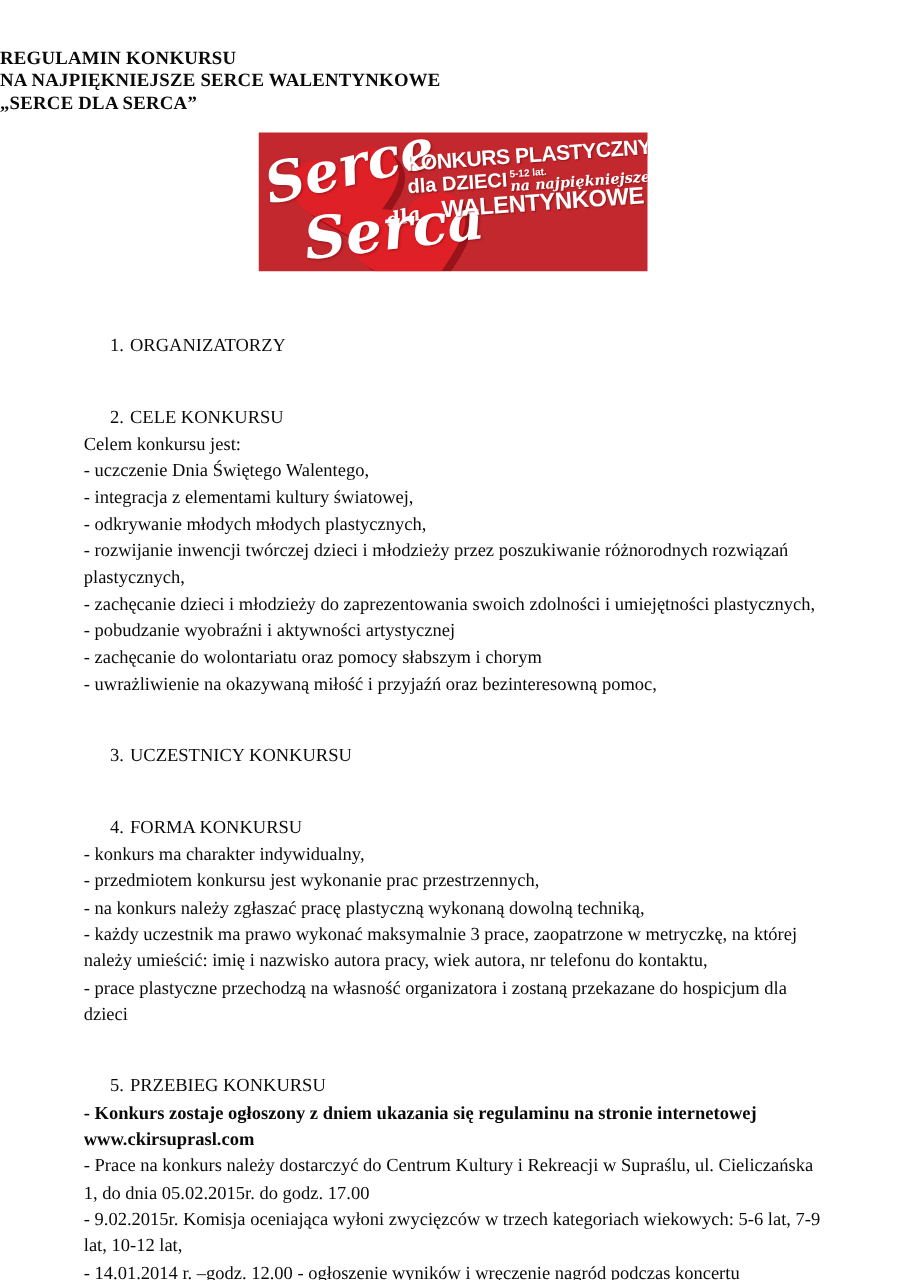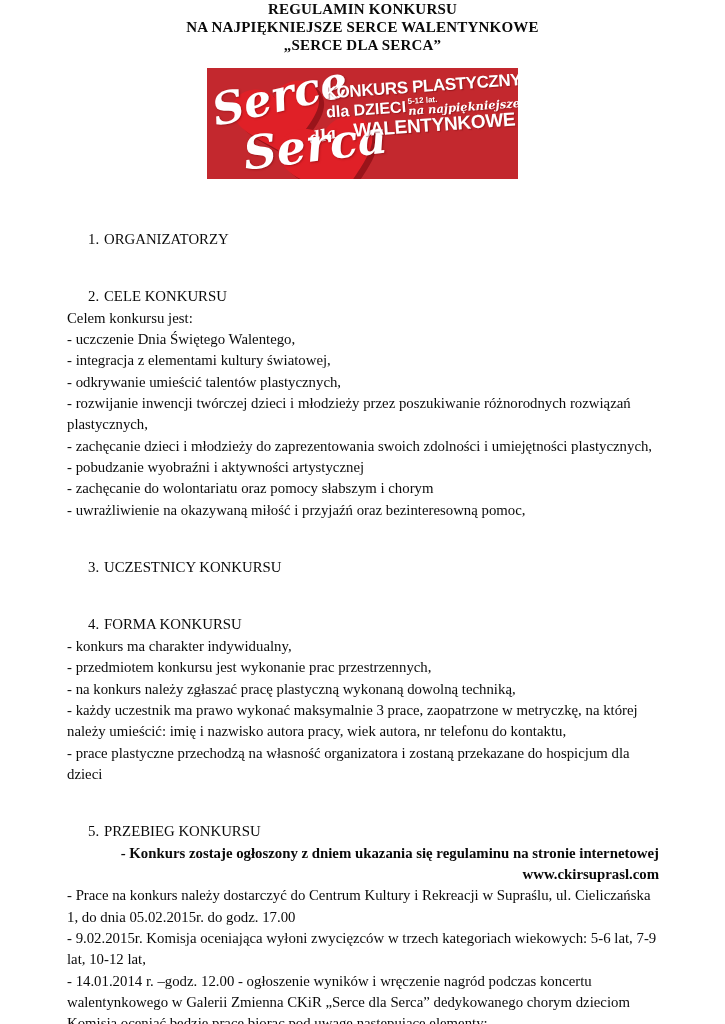--- a/index.html
+++ b/index.html
@@ -8,21 +8,22 @@
     position:relative;
     width:725px; height:1024px;
     margin:0 auto;
     background:#ffffff;
     font-family:"Liberation Serif", serif;
     color:#0a0a0a;
     overflow:hidden;
   }
   
   .title-block {
-    text-align:center;
+    padding-top:38px;
+    text-align:left;
     font-weight:bold;
     font-size:15px;
     line-height:18px;
     letter-spacing:0.2px;
   }
   
   .banner {
     position:relative;
     width:311px; height:111px;
     margin:14px auto 0 auto;
@@ -62,21 +63,21 @@
   }
   .br3 { font-size:19px; font-weight:bold; letter-spacing:-0.3px; margin-left:26px; margin-top:-1px; white-space:nowrap; }
   
   .doc-body {
     margin:50px 66px 0 67px;
     font-size:14.8px;
     line-height:21.35px;
     text-align:left;
   }
   .doc-body p { margin:0; }
-  .doc-body p.bold { font-weight:bold;text-align:right; }
+  .doc-body p.bold { font-weight:bold; }
   .doc-body p.heading { margin-left:21px;margin-top:36px; }
   .hnum { display:inline-block; width:16px; }
 </style>
 </head>
 <body>
 
 <div class="page">
 
   <div class="title-block">
     <div>REGULAMIN KONKURSU</div>
@@ -109,21 +110,21 @@
       <div class="br3">WALENTYNKOWE</div>
     </div>
   </div>
 
   <div class="doc-body">
       <p class="heading"><span class="hnum">1.</span><span>ORGANIZATORZY</span></p>
       <p class="heading"><span class="hnum">2.</span><span>CELE KONKURSU</span></p>
       <p class="para">Celem konkursu jest:</p>
       <p class="para">- uczczenie Dnia Świętego Walentego,</p>
       <p class="para">- integracja z elementami kultury światowej,</p>
-      <p class="para">- odkrywanie umieścić talentów plastycznych,</p>
+      <p class="para">- odkrywanie młodych młodych plastycznych,</p>
       <p class="para">- rozwijanie inwencji twórczej dzieci i młodzieży przez poszukiwanie różnorodnych rozwiązań plastycznych,</p>
       <p class="para">- zachęcanie dzieci i młodzieży do zaprezentowania swoich zdolności i umiejętności plastycznych,</p>
       <p class="para">- pobudzanie wyobraźni i aktywności artystycznej</p>
       <p class="para">- zachęcanie do wolontariatu oraz pomocy słabszym i chorym</p>
       <p class="para">- uwrażliwienie na okazywaną miłość i przyjaźń oraz bezinteresowną pomoc,</p>
       <p class="heading"><span class="hnum">3.</span><span>UCZESTNICY KONKURSU</span></p>
       <p class="heading"><span class="hnum">4.</span><span>FORMA KONKURSU</span></p>
       <p class="para">- konkurs ma charakter indywidualny,</p>
       <p class="para">- przedmiotem konkursu jest wykonanie prac przestrzennych,</p>
       <p class="para">- na konkurs należy zgłaszać pracę plastyczną wykonaną dowolną techniką,</p>

